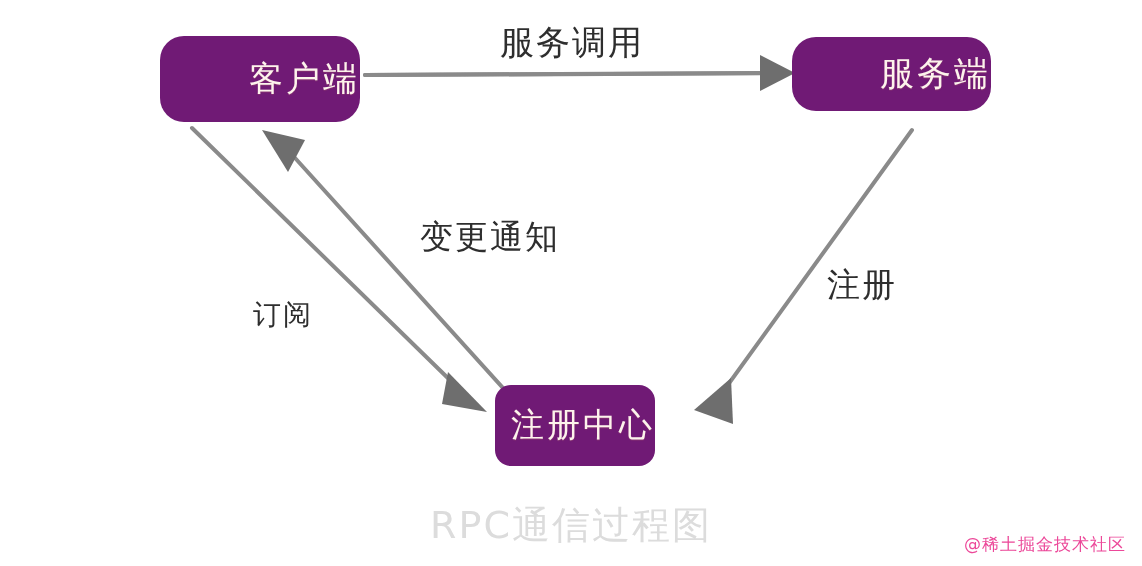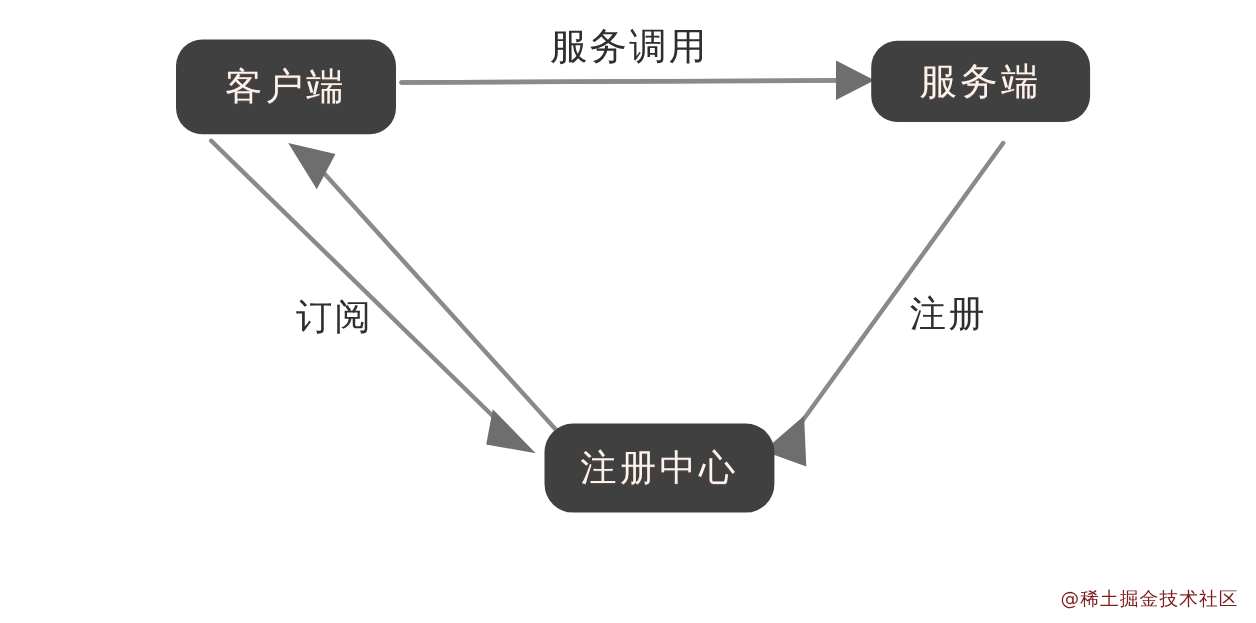--- a/index.html
+++ b/index.html
@@ -21,64 +21,64 @@
     position: absolute;
     left: 0;
     top: 0;
     width: 1142px;
     height: 566px;
   }
   .node-box {
     position: absolute;
     display: flex;
     align-items: center;
-    justify-content: center;
+    justify-content: flex-end;
     border-radius: 24px;
-    background: #404040;
+    background: #701a75;
     color: #fdf3ec;
     font-family: "DejaVu Sans", sans-serif;
     font-size: 34px;
     letter-spacing: 3px;
     font-weight: 400;
     text-shadow: 0 1px 1px rgba(200,120,100,0.25);
     box-sizing: border-box;
   }
   #node-client   { left: 160px; top: 36px;  width: 200px; height: 86px; }
   #node-server   { left: 792px; top: 37px;  width: 199px; height: 74px; }
-  #node-registry { left: 495px; top: 385px; width: 209px; height: 81px; border-radius: 26px; font-size: 33px; }
+  #node-registry { left: 495px; top: 385px; width: 160px; height: 81px; border-radius: 16px; font-size: 33px; }
 
   .edge-label {
     position: absolute;
     color: #2e2e2e;
     font-family: Liberation Mono, monospace;
     font-size: 33px;
     letter-spacing: 2px;
     white-space: nowrap;
   }
   #label-service-call   { left: 500px; top: 20px;  font-size: 34px; }
   #label-change-notify  { left: 420px; top: 215px; font-size: 33px; }
-  #label-subscribe      { left: 253px; top: 266px; font-size: 33px; margin-left: 16px; }
+  #label-subscribe      { left: 253px; top: 296px; font-size: 28px; }
   #label-register       { left: 827px; top: 263px; font-size: 33px; }
 
   #caption {
     position: absolute;
     left: 0;
     top: 500px;
     width: 1142px;
     text-align: center;
     color: #dcdcdc;
     font-family: "DejaVu Sans", sans-serif;
     font-size: 38px;
     letter-spacing: 2px;
   }
   #watermark {
     position: absolute;
     right: 16px;
     bottom: 10px;
-    color: #7f1d1d;
+    color: #ec4899;
     font-family: "DejaVu Sans", sans-serif;
     font-size: 17px;
     letter-spacing: 1px;
   }
 </style>
 </head>
 <body>
 
 <div id="canvas">
 
@@ -120,17 +120,19 @@
   <div id="node-registry" class="node-box">
     <span>注册中心</span>
   </div>
 
   <div id="label-service-call" class="edge-label">服务调用</div>
 
   <div id="label-register" class="edge-label">注册</div>
 
   <div id="label-subscribe" class="edge-label">订阅</div>
 
+  <div id="label-change-notify" class="edge-label">变更通知</div>
 
+  <div id="caption">RPC通信过程图</div>
 
   <div id="watermark">@稀土掘金技术社区</div>
 
 </div>
 
 </body></html>

